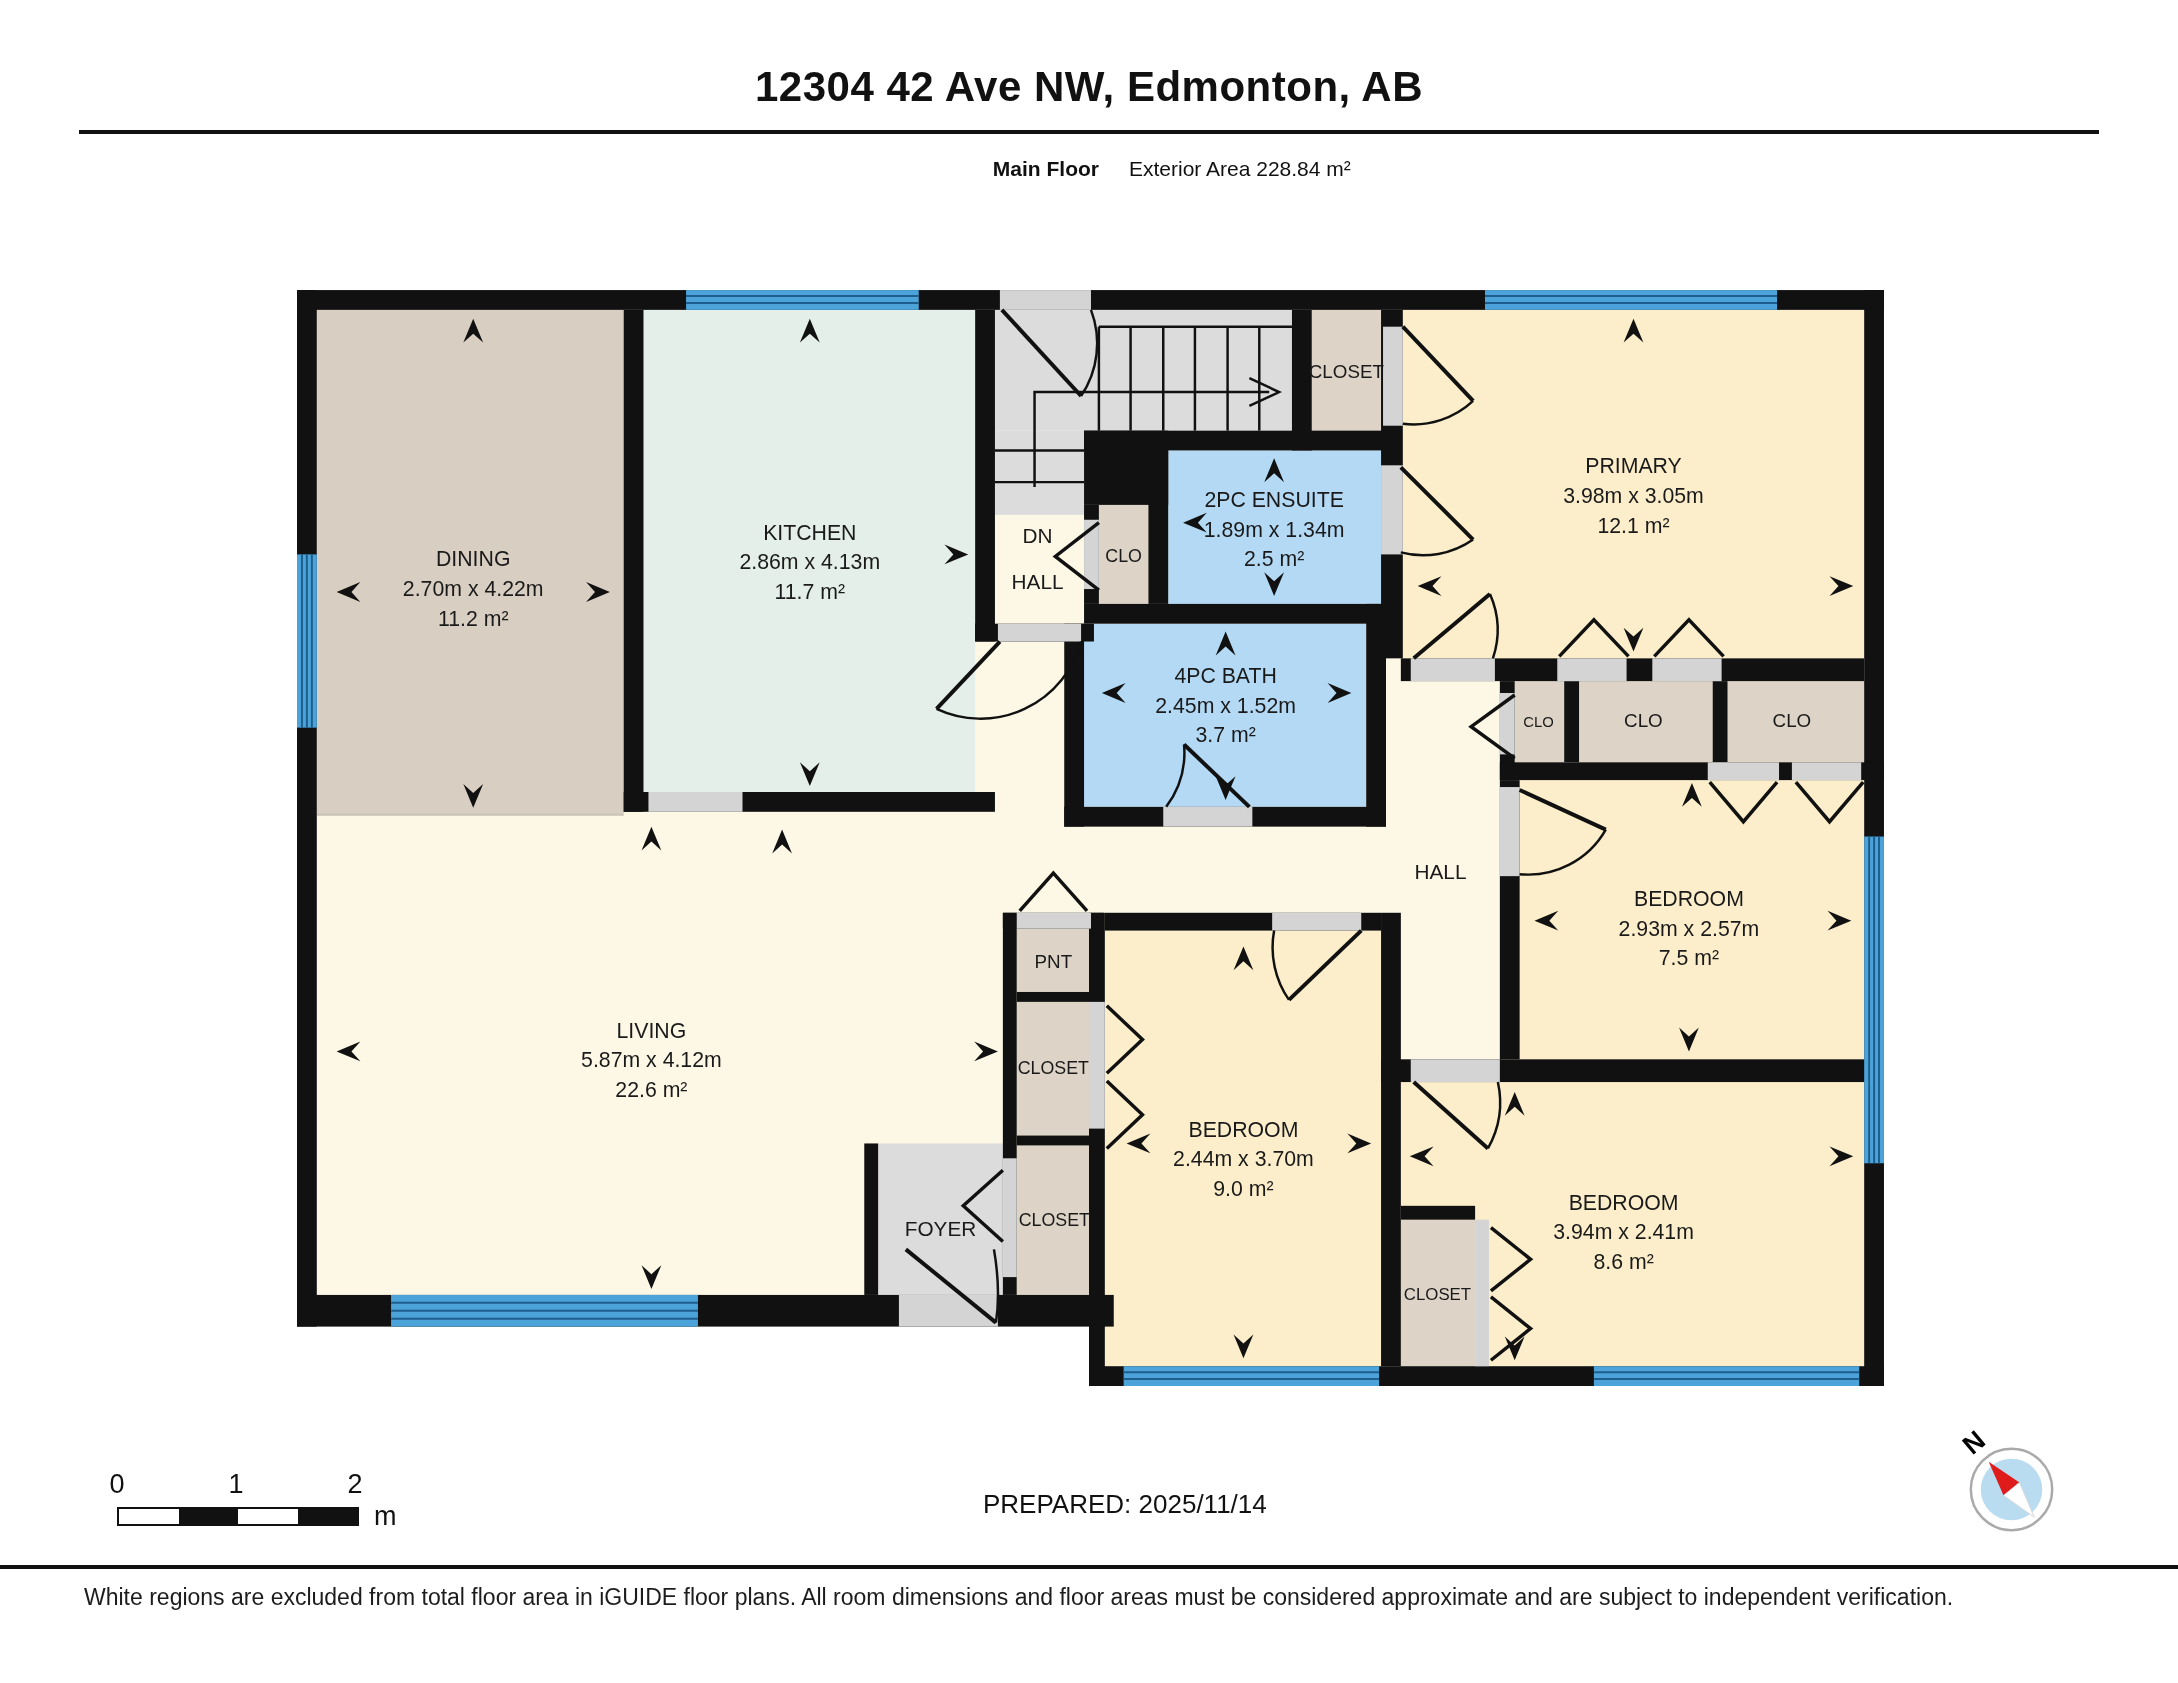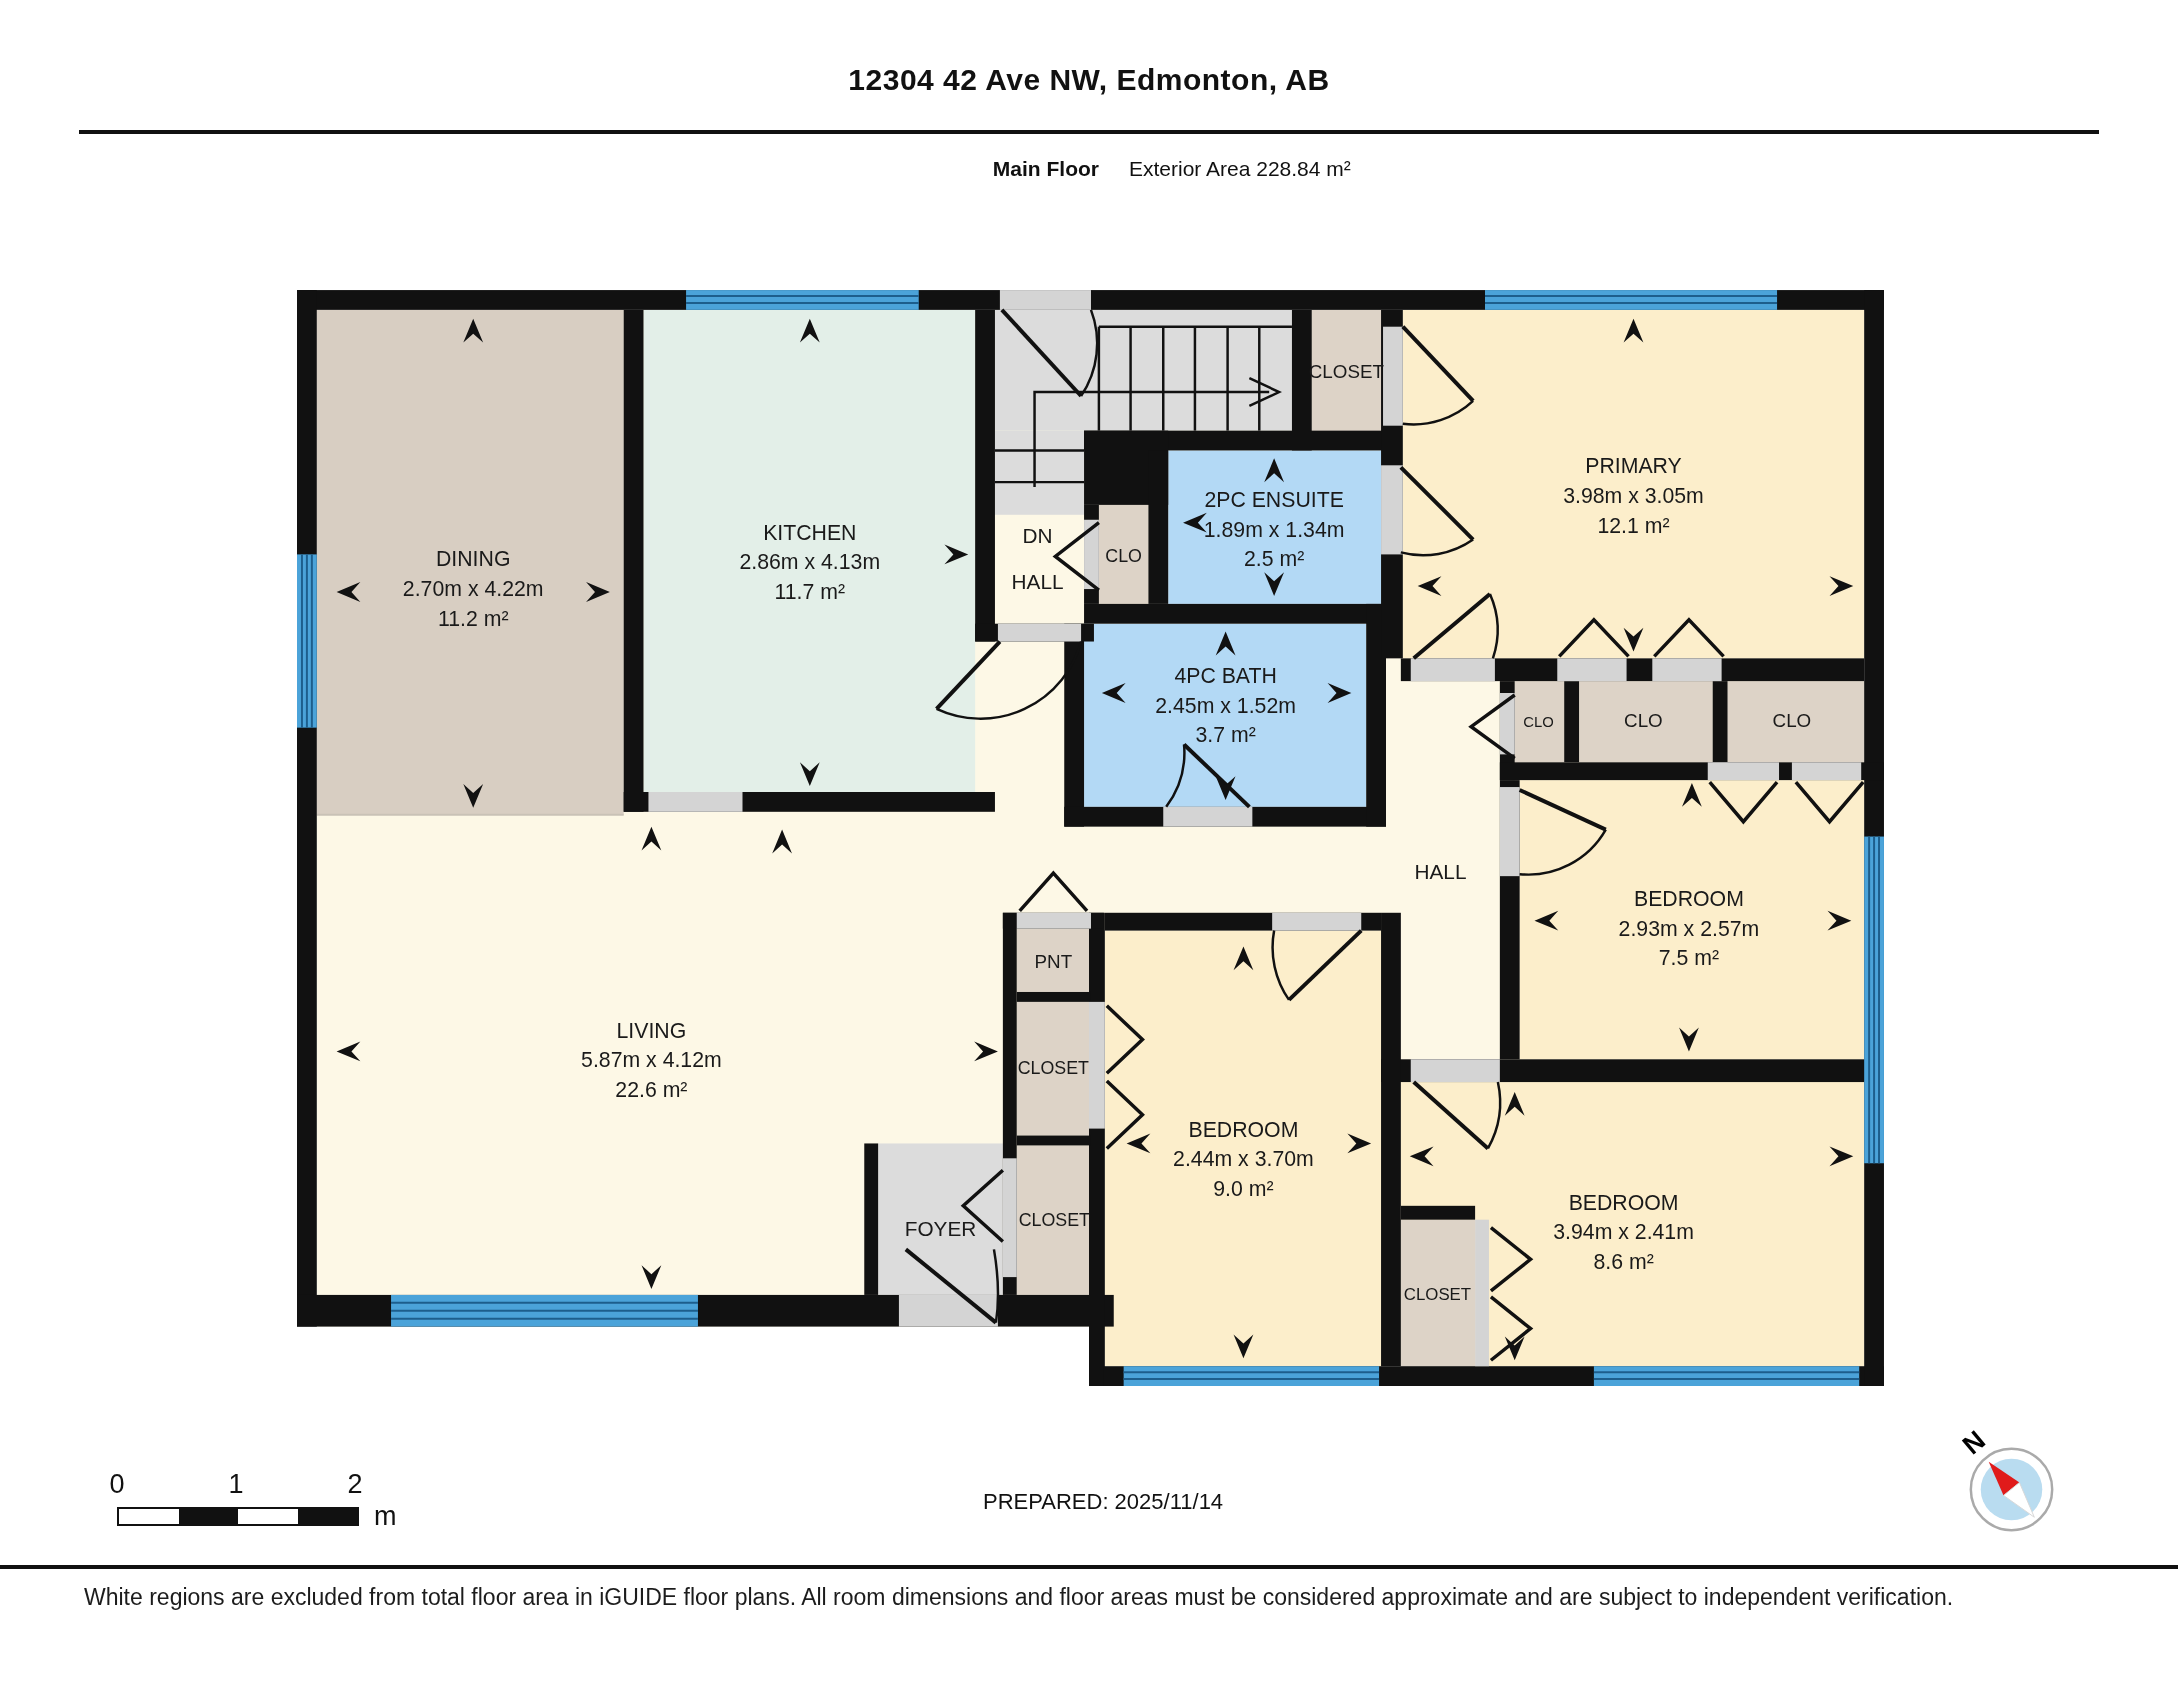--- a/index.html
+++ b/index.html
@@ -2,32 +2,32 @@
 <html><head>
 <meta charset="utf-8">
 <style>
   html,body{margin:0;padding:0;}
   body{
     width:2178px;height:1683px;position:relative;background:#ffffff;
     font-family:"Liberation Sans", sans-serif;color:#111;overflow:hidden;
   }
   .title{
     position:absolute;top:63px;left:0;width:100%;text-align:center;
-    font-size:30px;font-weight:bold;letter-spacing:0.5px;
+    font-size:42px;font-weight:bold;letter-spacing:0.5px;
   }
   .rule-top{position:absolute;top:130px;left:79px;right:79px;height:4px;background:#111;}
   .rule-bottom{position:absolute;top:1565px;left:0px;right:0px;height:4px;background:#111;}
   .subheader{position:absolute;top:150px;left:950px;font-size:21px;line-height:37px;}
   .subheader .row{display:flex;}
   .subheader .floor-label{display:inline-block;width:149px;text-align:right;margin-right:30px;font-weight:bold;}
   .footer-text{
     position:absolute;top:1584px;left:84px;right:32px;font-size:23px;color:#1c1c1c;
     white-space:nowrap;overflow:hidden;
   }
-  .prepared{position:absolute;top:1489px;left:983px;font-size:22px;}
+  .prepared{position:absolute;top:1489px;left:983px;font-size:26px;}
   .scalebar{position:absolute;top:1469px;left:109px;width:327px;height:69px;}
   .scalebar .nums{position:relative;height:32px;font-size:27px;}
   .scalebar .nums span{position:absolute;transform:translateX(-50%);}
   .scalebar .bar{
     position:absolute;top:38px;left:8px;width:238px;height:15px;
     border:2px solid #111;display:flex;background:#fff;
   }
   .scalebar .bar i{flex:1;}
   .scalebar .bar i.b{background:#111;}
   .scalebar .unit{position:absolute;top:32px;left:265px;font-size:27px;}

